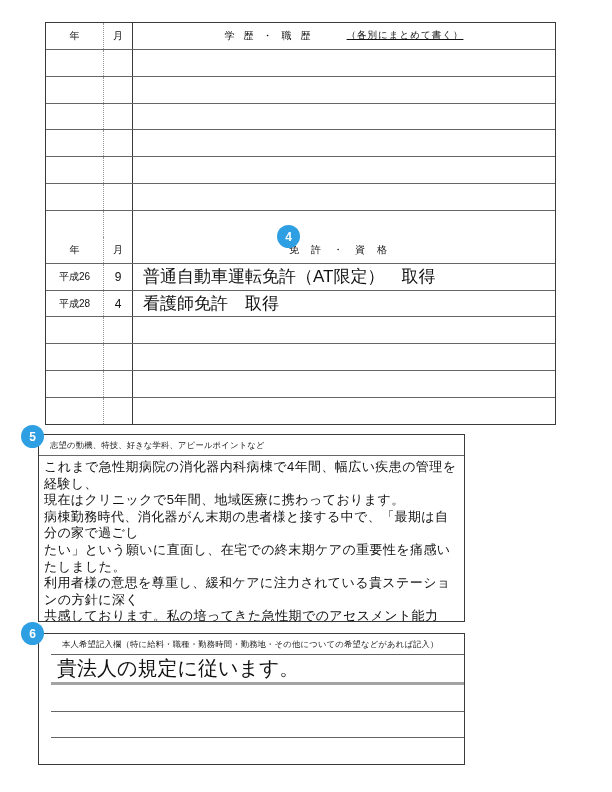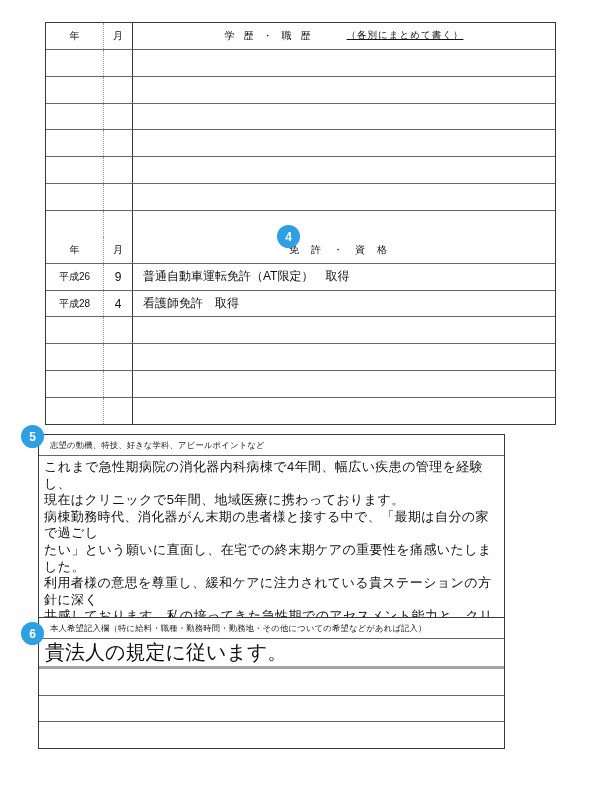--- a/index.html
+++ b/index.html
@@ -13,35 +13,35 @@
   .main-table {
     position:absolute; left:45px; top:22px; width:511px; height:403px;
     border:1.5px solid #3a3a3a; box-sizing:border-box;
     display:flex; flex-direction:column; background:#fff;
   }
   .t-row { flex:1; display:flex; border-bottom:1px solid #666; box-sizing:border-box; min-height:0; }
   .t-row:last-child { border-bottom:none; }
   .cell { box-sizing:border-box; display:flex; align-items:center; overflow:hidden; }
   .cell.year  { width:58px; justify-content:center; border-right:1px dotted #999; font-size:10px; }
   .cell.month { width:29px; justify-content:center; border-right:1px solid #3a3a3a; font-size:12px; }
-  .cell.content { flex:1; padding:0 10px; font-size:12px; white-space:nowrap; }
+  .cell.content { flex:1; padding:0 10px; font-size:17px; white-space:nowrap; }
   .header-row .cell { font-size:10px; }
   .header-row .cell.content { justify-content:center;gap:27px; }
   .t-main { letter-spacing:9px; }
   .t-main.wide { letter-spacing:12px; }
   .t-note { letter-spacing:1px; font-size:9.5px;text-decoration:underline; }
   .empty-wrap { display:contents; }
 
   
   .section {
-    position:absolute; left:38px; width:467px; border:1.5px solid #3a3a3a;
+    position:absolute; left:38px; width:427px; border:1.5px solid #3a3a3a;
     box-sizing:border-box; background:#fff; display:flex; flex-direction:column;
   }
   .sec-motivation { top:434px; height:188px; }
-  .sec-request   { top:617px; height:132px; }
+  .sec-request   { top:633px; height:132px;padding-left:12px; }
   .sec-label {
     height:21px; flex:0 0 21px; border-bottom:1px solid #666;
     display:flex; align-items:center; padding-left:11px; box-sizing:border-box;
     font-size:8.3px; color:#222; letter-spacing:0.2px; white-space:nowrap;
   }
   .sec-body {
     flex:1; padding:3px 5px 0 5px; font-size:13px; line-height:16.6px;
     letter-spacing:0.4px; white-space:pre-line; overflow:hidden;
   }
   .sec-value {

